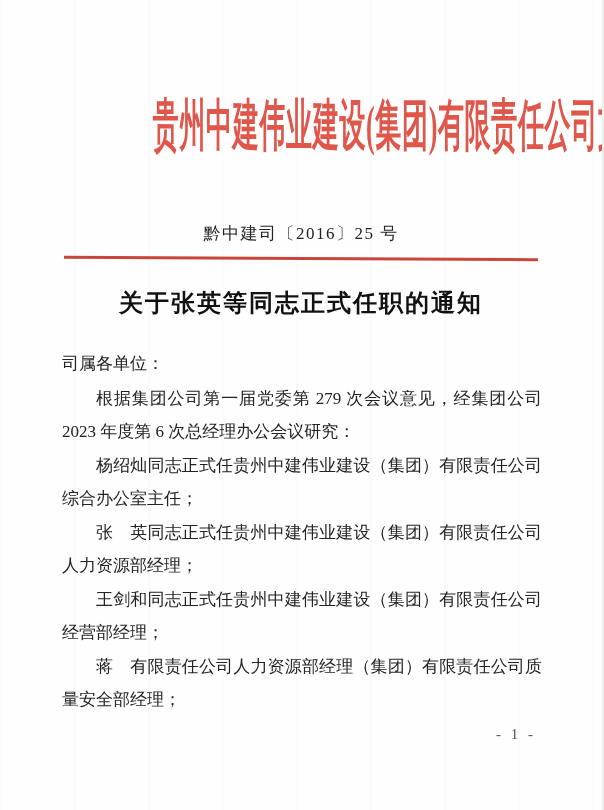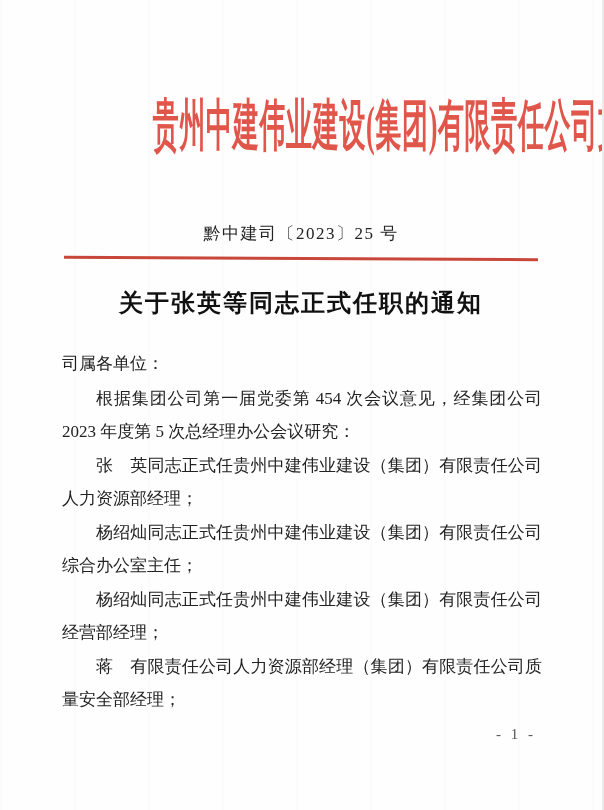--- a/index.html
+++ b/index.html
@@ -98,30 +98,30 @@
 </style>
 </head>
 <body>
 
 <div class="page">
 
   <div class="letterhead">
     <span class="letterhead-text" style="color: rgb(225, 86, 74);">贵州中建伟业建设(集团)有限责任公司文件</span>
   </div>
 
-  <div class="doc-number">黔中建司〔2023〕25 号</div>
+  <div class="doc-number">黔中建司〔2016〕25 号</div>
 
   <div class="red-line" style="background: rgb(200, 71, 58);"></div>
 
   <div class="doc-title">关于张英等同志正式任职的通知</div>
 
   <div class="body-text">
     <p class="salutation">司属各单位：</p>
-    <p>根据集团公司第一届党委第 454 次会议意见，经集团公司 2023 年度第 5 次总经理办公会议研究：</p>
+    <p>根据集团公司第一届党委第 279 次会议意见，经集团公司 2023 年度第 6 次总经理办公会议研究：</p>
+    <p>杨绍灿同志正式任贵州中建伟业建设（集团）有限责任公司综合办公室主任；</p>
     <p>张　英同志正式任贵州中建伟业建设（集团）有限责任公司人力资源部经理；</p>
-    <p>杨绍灿同志正式任贵州中建伟业建设（集团）有限责任公司综合办公室主任；</p>
-    <p>杨绍灿同志正式任贵州中建伟业建设（集团）有限责任公司经营部经理；</p>
+    <p>王剑和同志正式任贵州中建伟业建设（集团）有限责任公司经营部经理；</p>
     <p>蒋　有限责任公司人力资源部经理（集团）有限责任公司质量安全部经理；</p>
   </div>
 
   <div class="page-number">- 1 -</div>
 
 </div>
 
 </body></html>

